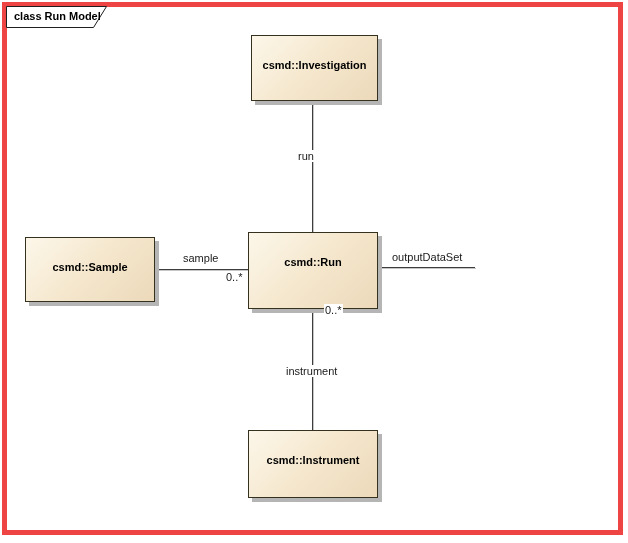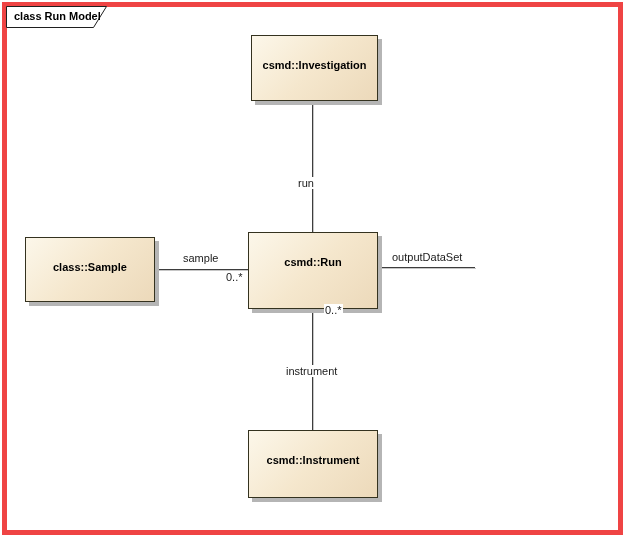--- a/index.html
+++ b/index.html
@@ -73,21 +73,21 @@
   #sample-box     { left: 25px;  top: 237px; width: 130px; height: 65px; }
   #run-box        { left: 248px; top: 232px; width: 130px; height: 77px; }
   #dataset-box    { left: 475px; top: 231px; width: 127px; height: 71px; }
   #instrument-box { left: 248px; top: 430px; width: 130px; height: 68px; }
 
   #conn-inv-run        { left: 312px; top: 101px; height: 131px; }
   #conn-run-instrument { left: 312px; top: 300px; height: 130px; }
   #conn-sample-run     { left: 155px; top: 269px; width: 93px; }
   #conn-run-dataset    { left: 378px; top: 267px; width: 97px; }
 
-  #label-run           { left: 297px; top: 150px; margin-top: 27px; }
+  #label-run           { left: 297px; top: 150px; }
   #label-sample        { left: 182px; top: 252px; }
   #mult-sample-run     { left: 225px; top: 271px; }
   #label-outputdataset { left: 391px; top: 251px; }
   #mult-run-instrument { left: 324px; top: 304px; }
   #label-instrument    { left: 285px; top: 349px; margin-top: 16px; }
 </style>
 </head>
 <body>
 
 <div id="canvas">
@@ -109,21 +109,21 @@
   <span class="conn-label" id="mult-sample-run">0..*</span>
   <span class="conn-label" id="label-outputdataset">outputDataSet</span>
   <span class="conn-label" id="mult-run-instrument">0..*</span>
   <span class="conn-label" id="label-instrument">instrument</span>
 
   <div class="uml-class" id="inv-box">
     <span class="class-name">csmd::Investigation</span>
   </div>
 
   <div class="uml-class" id="sample-box">
-    <span class="class-name">class::Sample</span>
+    <span class="class-name">csmd::Sample</span>
   </div>
 
   <div class="uml-class" id="run-box">
     <span class="class-name">csmd::Run</span>
   </div>
 
 
   <div class="uml-class" id="instrument-box">
     <span class="class-name">csmd::Instrument</span>
   </div>

